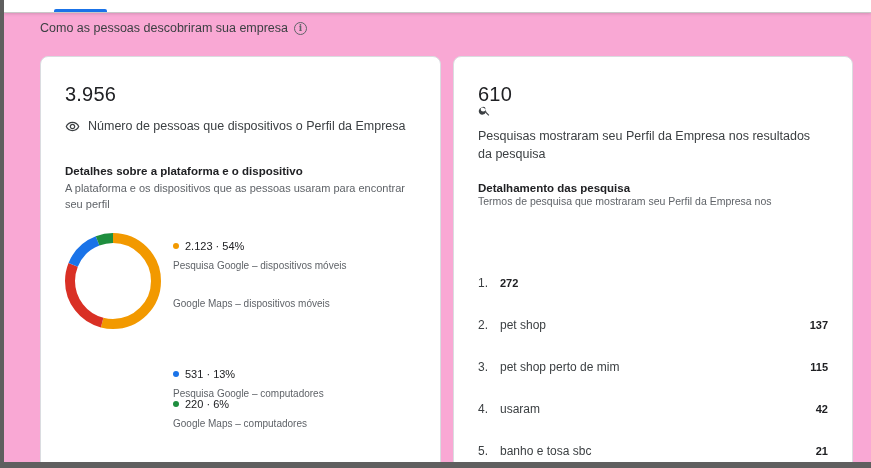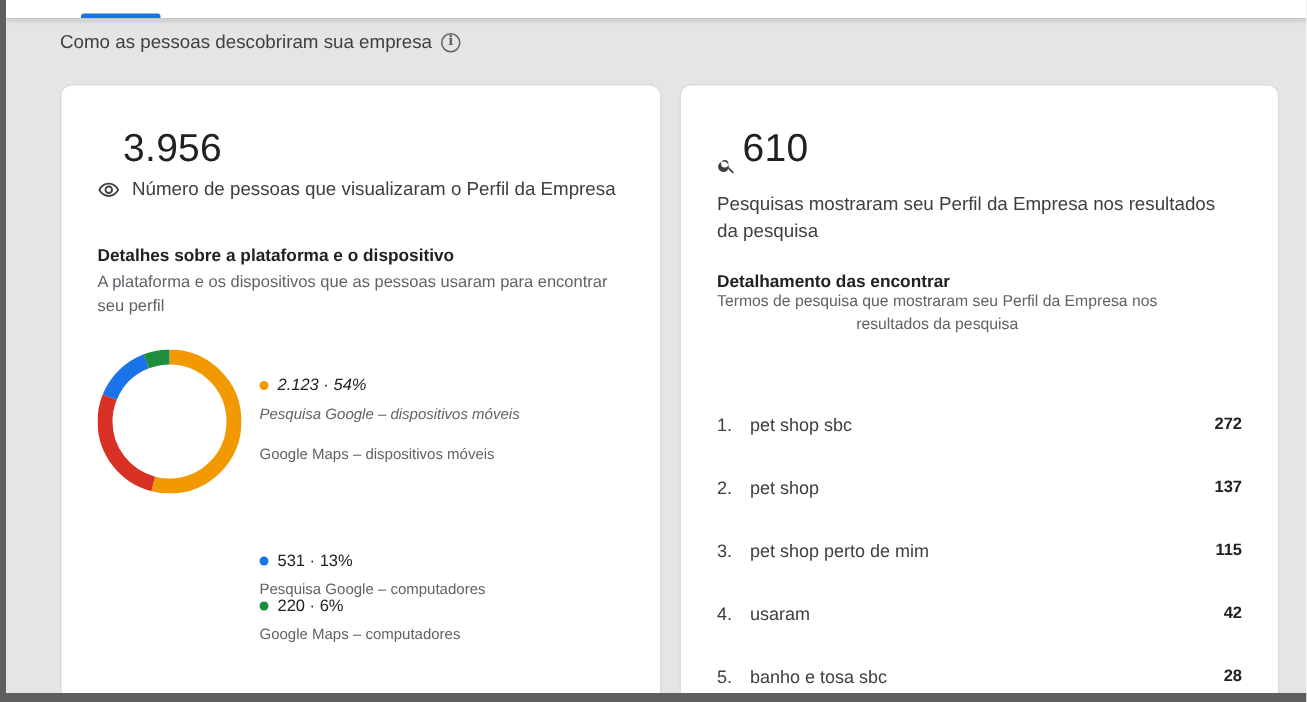--- a/index.html
+++ b/index.html
@@ -3,33 +3,33 @@
 <meta charset="utf-8">
 <style>
   * { box-sizing: border-box; margin: 0; padding: 0; }
   html, body { width: 871px; height: 468px; overflow: hidden; background: #ffffff; font-family: "Liberation Sans", "DejaVu Sans", sans-serif; color: #202124; }
   .stage { position: relative; width: 871px; height: 468px; background: #ffffff; }
 
   
   .backdrop-left { position: absolute; left: 0; top: 0; width: 4px; height: 468px; background: #5f5f5f; }
   .backdrop-bottom { position: absolute; left: 0; top: 462px; width: 871px; height: 6px; background: #5f5f5f; }
 
-  .dialog { position: absolute; left: 4px; top: 0; width: 867px; height: 462px; background: #e5e5e5; overflow: hidden; }
+  .dialog { position: absolute; left: 4px; top: 0; width: 867px; height: 462px; background: #f9a8d4; overflow: hidden; }
 
   .tabbar { position: absolute; left: 0; top: 0; width: 867px; height: 13px; background: #ffffff; border-bottom: 1px solid #c8c8c8; box-shadow: 0 1px 3px rgba(0,0,0,0.15); }
   .tab-indicator { position: absolute; left: 50px; top: 9px; width: 53px; height: 3px; background: #1a73e8; border-radius: 2px 2px 0 0; }
 
   .section-title { position: absolute; left: 36px; top: 21px; font-size: 12.5px; color: #3c4043; display: flex; align-items: center; gap: 6px; }
   .info-icon { width: 13px; height: 13px; border: 1.2px solid #5f6368; border-radius: 50%; display: inline-flex; align-items: center; justify-content: center; font-size: 9px; color: #5f6368; font-family: "DejaVu Serif", serif; font-weight: bold; }
 
   .card { position: absolute; top: 56px; height: 420px; border: 1px solid #dadce0; border-radius: 8px; background: #ffffff; }
   .card-left { left: 36px; width: 401px; }
   .card-right { left: 449px; width: 400px; }
 
-  .big-number { position: absolute; top: 26px; font-size: 26px; color: #202124; font-weight: normal; letter-spacing: 0.2px; margin-left: 17px; }
+  .big-number { position: absolute; top: 26px; font-size: 20px; color: #202124; font-weight: normal; letter-spacing: 0.2px; }
   .metric-label { position: absolute; display: flex; align-items: flex-start; gap: 8px; font-size: 12.5px; color: #3c4043; line-height: 18px; }
 
   .sub-title { position: absolute; font-size: 11.5px; font-weight: bold; color: #202124; }
   .sub-desc { position: absolute; font-size: 11px; color: #5f6368; line-height: 16px; }
 
   .donut { position: absolute; left: 24px; top: 176px; width: 96px; height: 96px; }
 
   .legend-item { position: absolute; left: 132px; }
   .legend-top { display: flex; align-items: center; gap: 6px; font-size: 11px; color: #202124; }
   .legend-dot { width: 6px; height: 6px; border-radius: 50%; display: inline-block; }
@@ -59,39 +59,39 @@
     </div>
 
     <div class="card card-left">
       <div class="big-number" style="left:24px;">3.956</div>
       <div class="metric-label" style="left:24px; top:60px;">
         <span style="display:inline-flex;align-items:center;height:18px;">
           <svg width="15" height="15" viewBox="0 0 24 24">
               <path d="M12 6.5c3.8 0 7.2 2.1 8.8 5.5-1.6 3.4-5 5.5-8.8 5.5S4.8 15.4 3.2 12C4.8 8.6 8.2 6.5 12 6.5m0-2C7 4.5 2.7 7.6 1 12c1.7 4.4 6 7.5 11 7.5s9.3-3.1 11-7.5c-1.7-4.4-6-7.5-11-7.5zm0 5a2.5 2.5 0 1 1 0 5 2.5 2.5 0 0 1 0-5m0-2c-2.5 0-4.5 2-4.5 4.5s2 4.5 4.5 4.5 4.5-2 4.5-4.5-2-4.5-4.5-4.5z" fill="#3c4043"></path>
             </svg>
         </span>
-        <span>Número de pessoas que visualizaram o Perfil da Empresa</span>
+        <span>Número de pessoas que dispositivos o Perfil da Empresa</span>
       </div>
 
       <div class="sub-title" style="left:24px; top:108px;">Detalhes sobre a plataforma e o dispositivo</div>
       <div class="sub-desc" style="left:24px; top:123px;">
         <div>A plataforma e os dispositivos que as pessoas usaram para encontrar</div>
         <div>seu perfil</div>
       </div>
 
       <svg class="donut" viewBox="0 0 96 96">
         <g transform="rotate(-90 48 48)" fill="none" stroke-width="10">
           <circle cx="48" cy="48" r="43" stroke="#f29900" stroke-dasharray="145.9 270.2" stroke-dashoffset="0"></circle>
           <circle cx="48" cy="48" r="43" stroke="#d93025" stroke-dasharray="73.0 270.2" stroke-dashoffset="-145.9"></circle>
           <circle cx="48" cy="48" r="43" stroke="#1a73e8" stroke-dasharray="35.1 270.2" stroke-dashoffset="-218.9"></circle>
           <circle cx="48" cy="48" r="43" stroke="#1e8e3e" stroke-dasharray="16.2 270.2" stroke-dashoffset="-254.0"></circle>
         </g>
       </svg>
 
-      <div class="legend-item" style="top:194px;font-style:italic;">
+      <div class="legend-item" style="top:183px;">
         <div class="legend-top">
           <span class="legend-dot" style="background:#f29900;"></span>
           <span>2.123 · 54%</span>
         </div>
         <div class="legend-label">Pesquisa Google – dispositivos móveis</div>
       </div>
       <div class="legend-item" style="top:233px;">
         <div class="legend-label">Google Maps – dispositivos móveis</div>
       </div>
       <div class="legend-item" style="top:287px;margin-top:24px;">
@@ -117,48 +117,46 @@
           <svg width="13" height="13" viewBox="0 0 24 24">
               <path d="M15.5 14h-.8l-.3-.3A6.5 6.5 0 1 0 14 15.5l.3.3v.8l5 5 1.5-1.5-5-5zm-6 0a4.5 4.5 0 1 1 0-9 4.5 4.5 0 0 1 0 9z" fill="#3c4043"></path>
             </svg>
         </span>
         <span>
           <div>Pesquisas mostraram seu Perfil da Empresa nos resultados</div>
           <div>da pesquisa</div>
         </span>
       </div>
 
-      <div class="sub-title" style="left:24px; top:125px;">Detalhamento das encontrar</div>
+      <div class="sub-title" style="left:24px; top:125px;">Detalhamento das pesquisa</div>
       <div class="sub-desc" style="left:24px; top:137px; font-size:10.5px; line-height:15px;text-align:center;">
         <div>Termos de pesquisa que mostraram seu Perfil da Empresa nos</div>
-        <div>resultados da pesquisa</div>
       </div>
 
       <div class="search-list">
         <div class="search-row">
           <span class="search-rank">1.</span>
-          <span class="search-term">pet shop sbc</span>
           <span class="search-count">272</span>
         </div>
         <div class="search-row">
           <span class="search-rank">2.</span>
           <span class="search-term">pet shop</span>
           <span class="search-count">137</span>
         </div>
         <div class="search-row">
           <span class="search-rank">3.</span>
           <span class="search-term">pet shop perto de mim</span>
           <span class="search-count">115</span>
         </div>
         <div class="search-row">
           <span class="search-rank">4.</span>
           <span class="search-term">usaram</span>
           <span class="search-count">42</span>
         </div>
         <div class="search-row">
           <span class="search-rank">5.</span>
           <span class="search-term">banho e tosa sbc</span>
-          <span class="search-count">28</span>
+          <span class="search-count">21</span>
         </div>
       </div>
     </div>
   </div>
 </div>
 
 </body></html>

